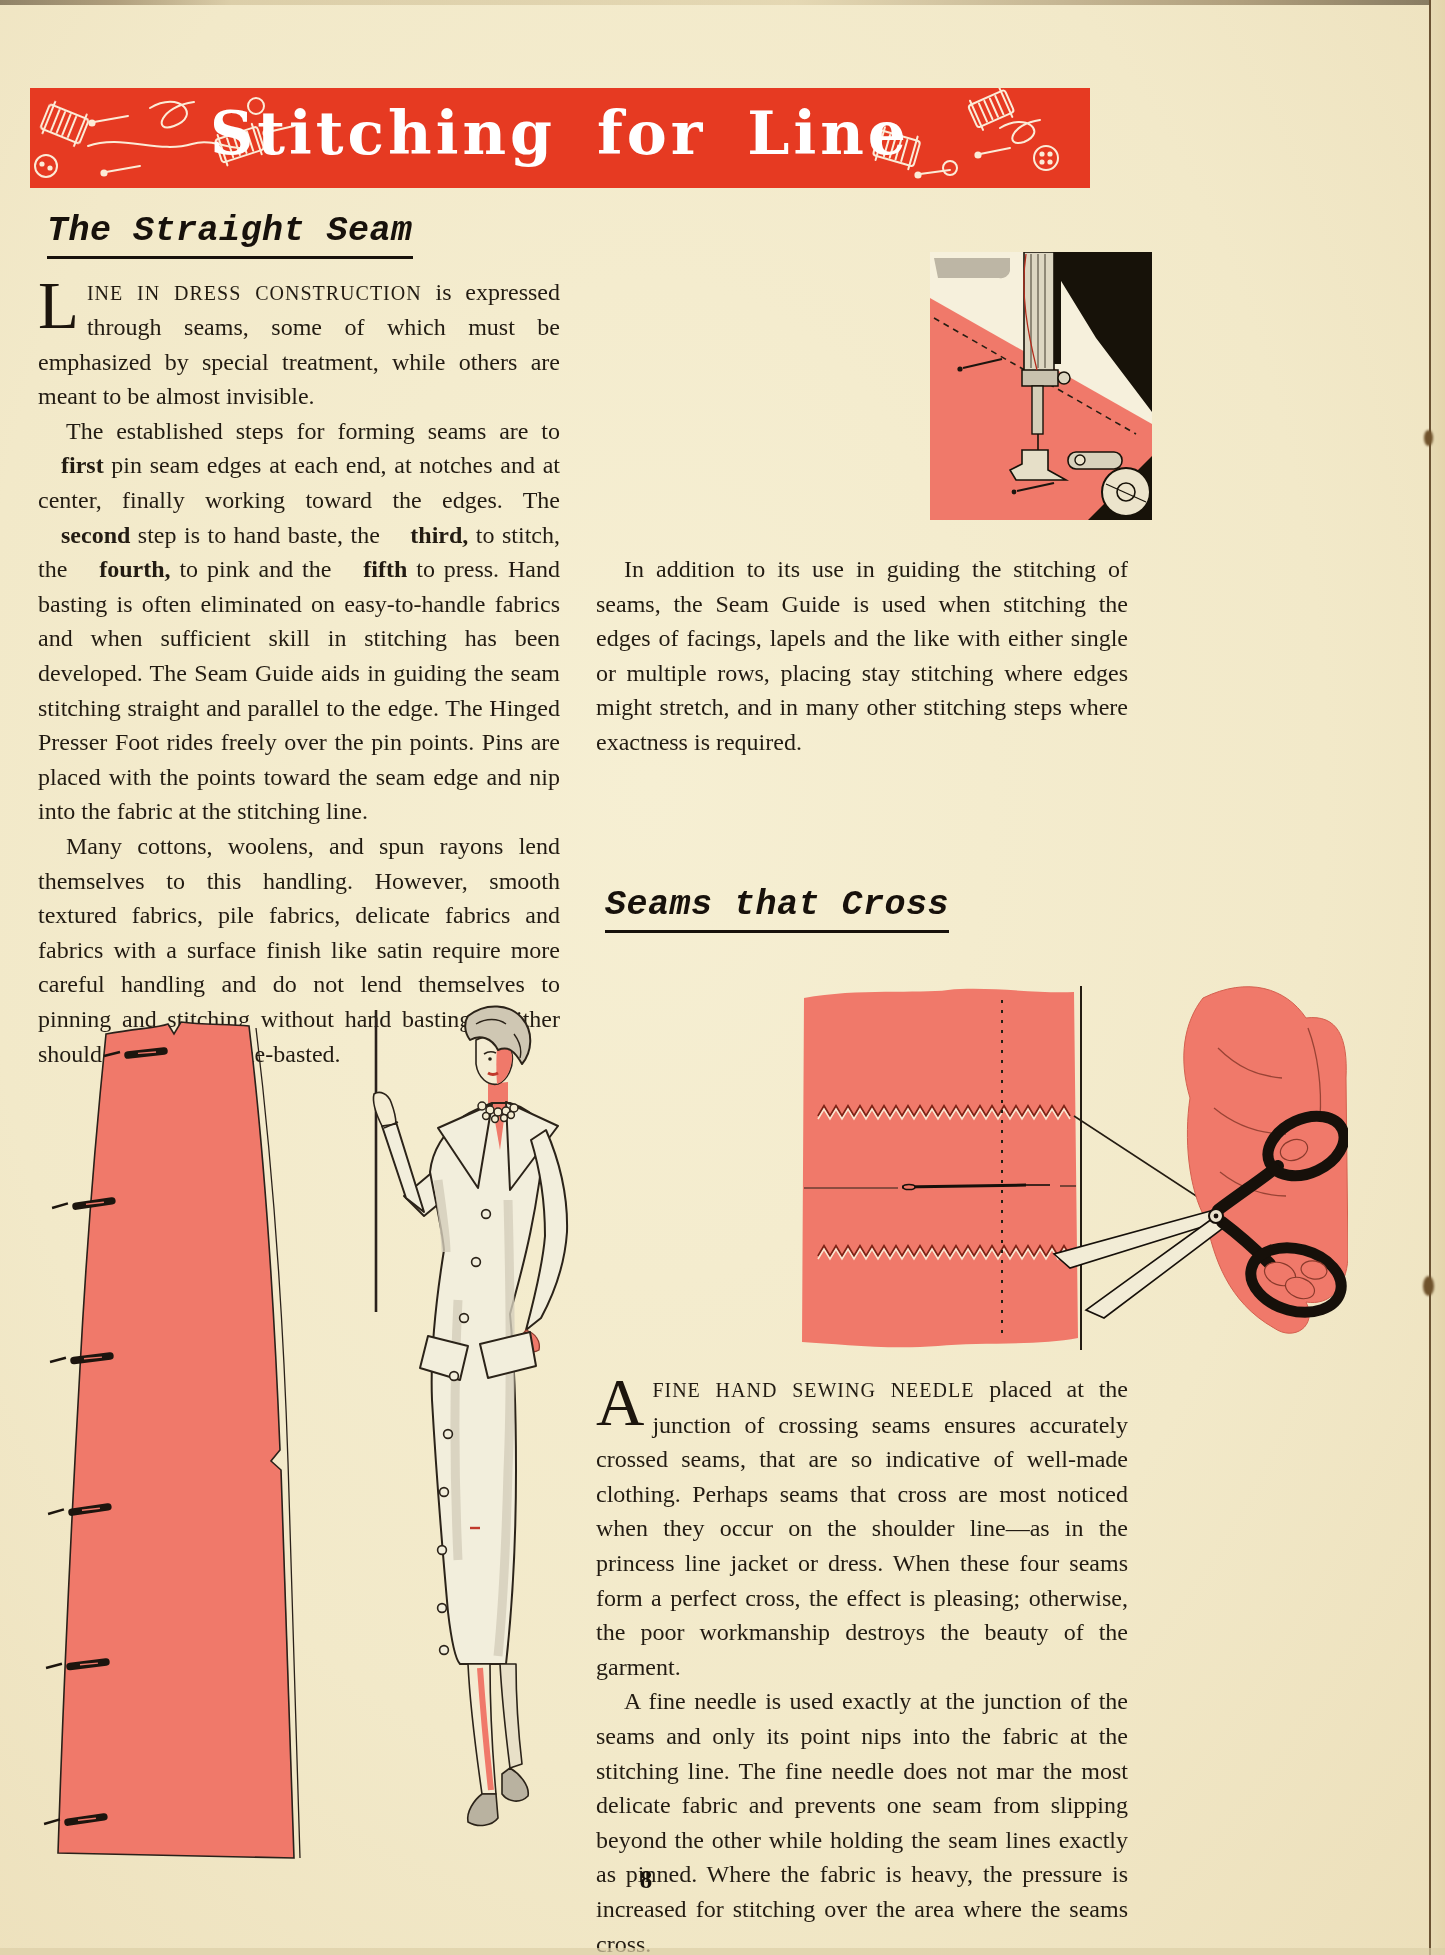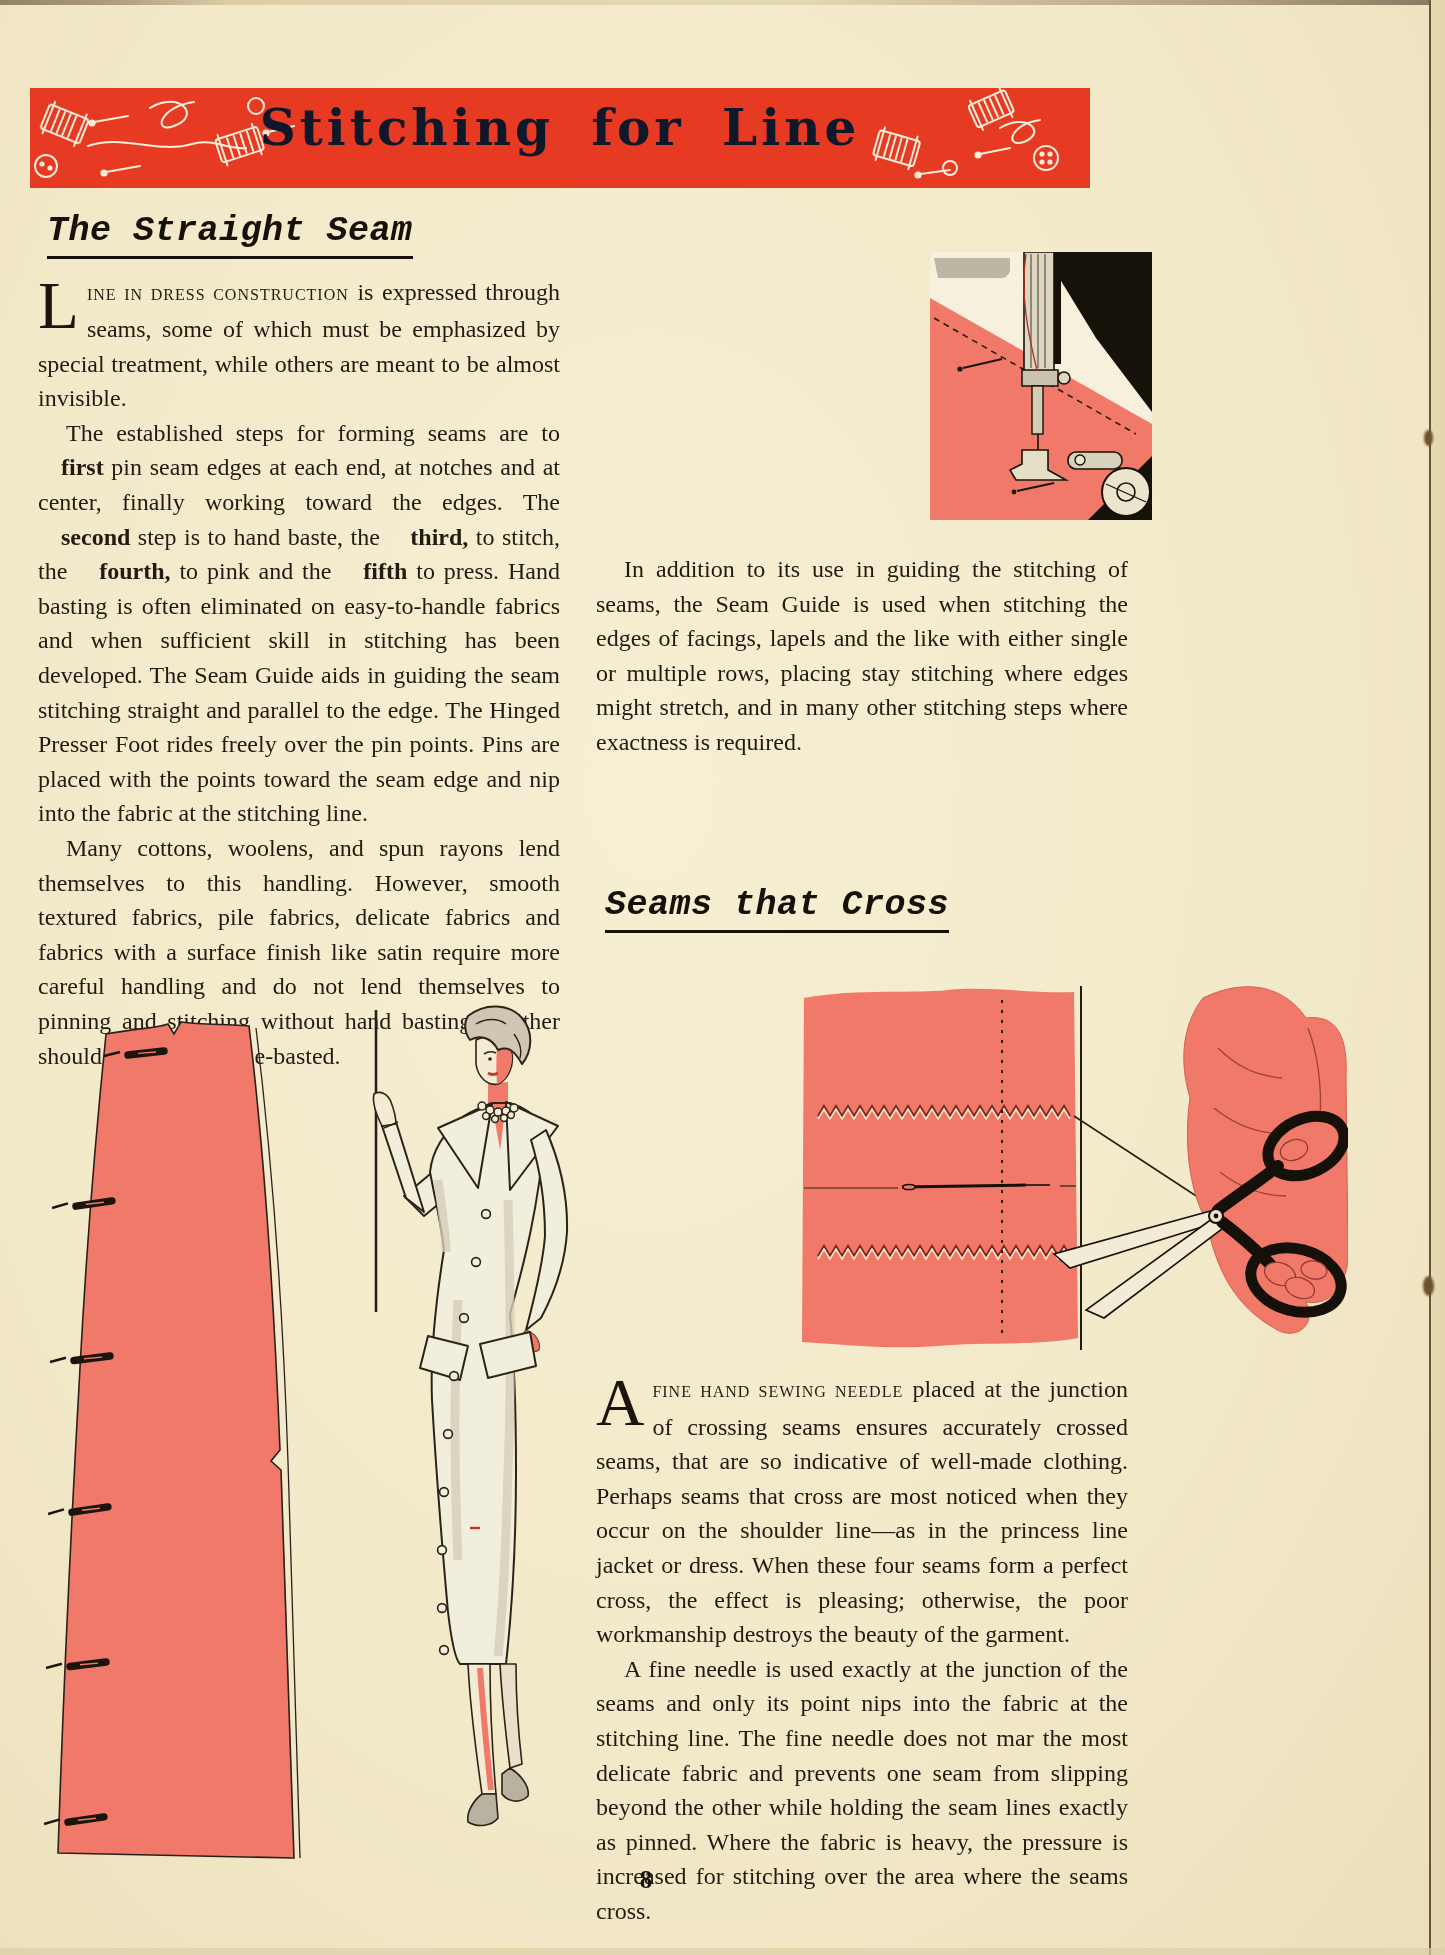--- a/index.html
+++ b/index.html
@@ -15,39 +15,39 @@
     opacity:.55;}
   .book-edge{position:absolute;top:0;right:0;width:16px;height:100%;
     background:linear-gradient(90deg,#6a5233 0,#6a5233 2px,#e7dab4 2px,#ead festival 100%);
     background:linear-gradient(90deg,#6a5233 0,#6a5233 2px,#e7dab4 2px,#e4d5ac 100%);}
   .edge-spot{position:absolute;background:#6f522b;border-radius:50%;filter:blur(1px);}
   .bottom-edge{position:absolute;bottom:0;left:0;width:100%;height:7px;background:#dccfa6;opacity:.7;}
 
   
   .banner{position:absolute;left:30px;top:88px;width:1060px;height:100px;background:#e63a22;}
   .banner-title{position:absolute;left:0;top:15px;width:100%;text-align:center;
-    font-family:"DejaVu Serif", serif;font-weight:900;font-size:50px;line-height:1;
-    letter-spacing:4px;word-spacing:16px;color:#0f172a;}
+    font-family:"DejaVu Serif", serif;font-weight:900;font-size:60px;line-height:1;
+    letter-spacing:4px;word-spacing:16px;color:#ffffff;}
   .banner svg{position:absolute;top:0;height:100px;}
   .banner .doodle-left{left:0;width:270px;}
   .banner .doodle-right{right:0;width:240px;}
 
   
   .col{position:absolute;text-align:justify;font-size:24px;line-height:34.6px;}
   .col-left{left:38px;top:212px;width:522px;}
   .col-right{left:596px;top:552px;width:532px;}
   .col-right2{left:596px;top:1372px;width:532px;}
   .section-head{font-family:Liberation Mono, monospace;font-style:italic;font-weight:bold;
     font-size:35px;line-height:1.1;letter-spacing:.5px;color:#17110b;
     display:inline-block;border-bottom:3.5px solid #17110b;padding-bottom:5px;margin:0 0 16px 9px;}
   .cross-head-wrap{position:absolute;left:596px;top:886px;}
   p.body{margin:0;}
   p.indent{text-indent:28px;}
   .dropcap{float:left;font-size:67px;line-height:54px;padding:3px 8px 0 0;color:#1c150d;}
-  .lead{font-size:16px;letter-spacing:1px;}
+  .lead{font-size:20px;letter-spacing:1px;}
   b{font-weight:bold;margin-left:23px;}
 
   
   .illus{position:absolute;}
   .illus-machine{left:930px;top:252px;width:222px;height:268px;}
   .illus-cross{left:618px;top:958px;width:730px;height:400px;}
   .illus-skirt{left:40px;top:1000px;width:530px;height:905px;}
 
   .page-number{position:absolute;left:616px;top:1866px;width:60px;text-align:center;
     font-weight:bold;font-size:25px;color:#17110b;}

